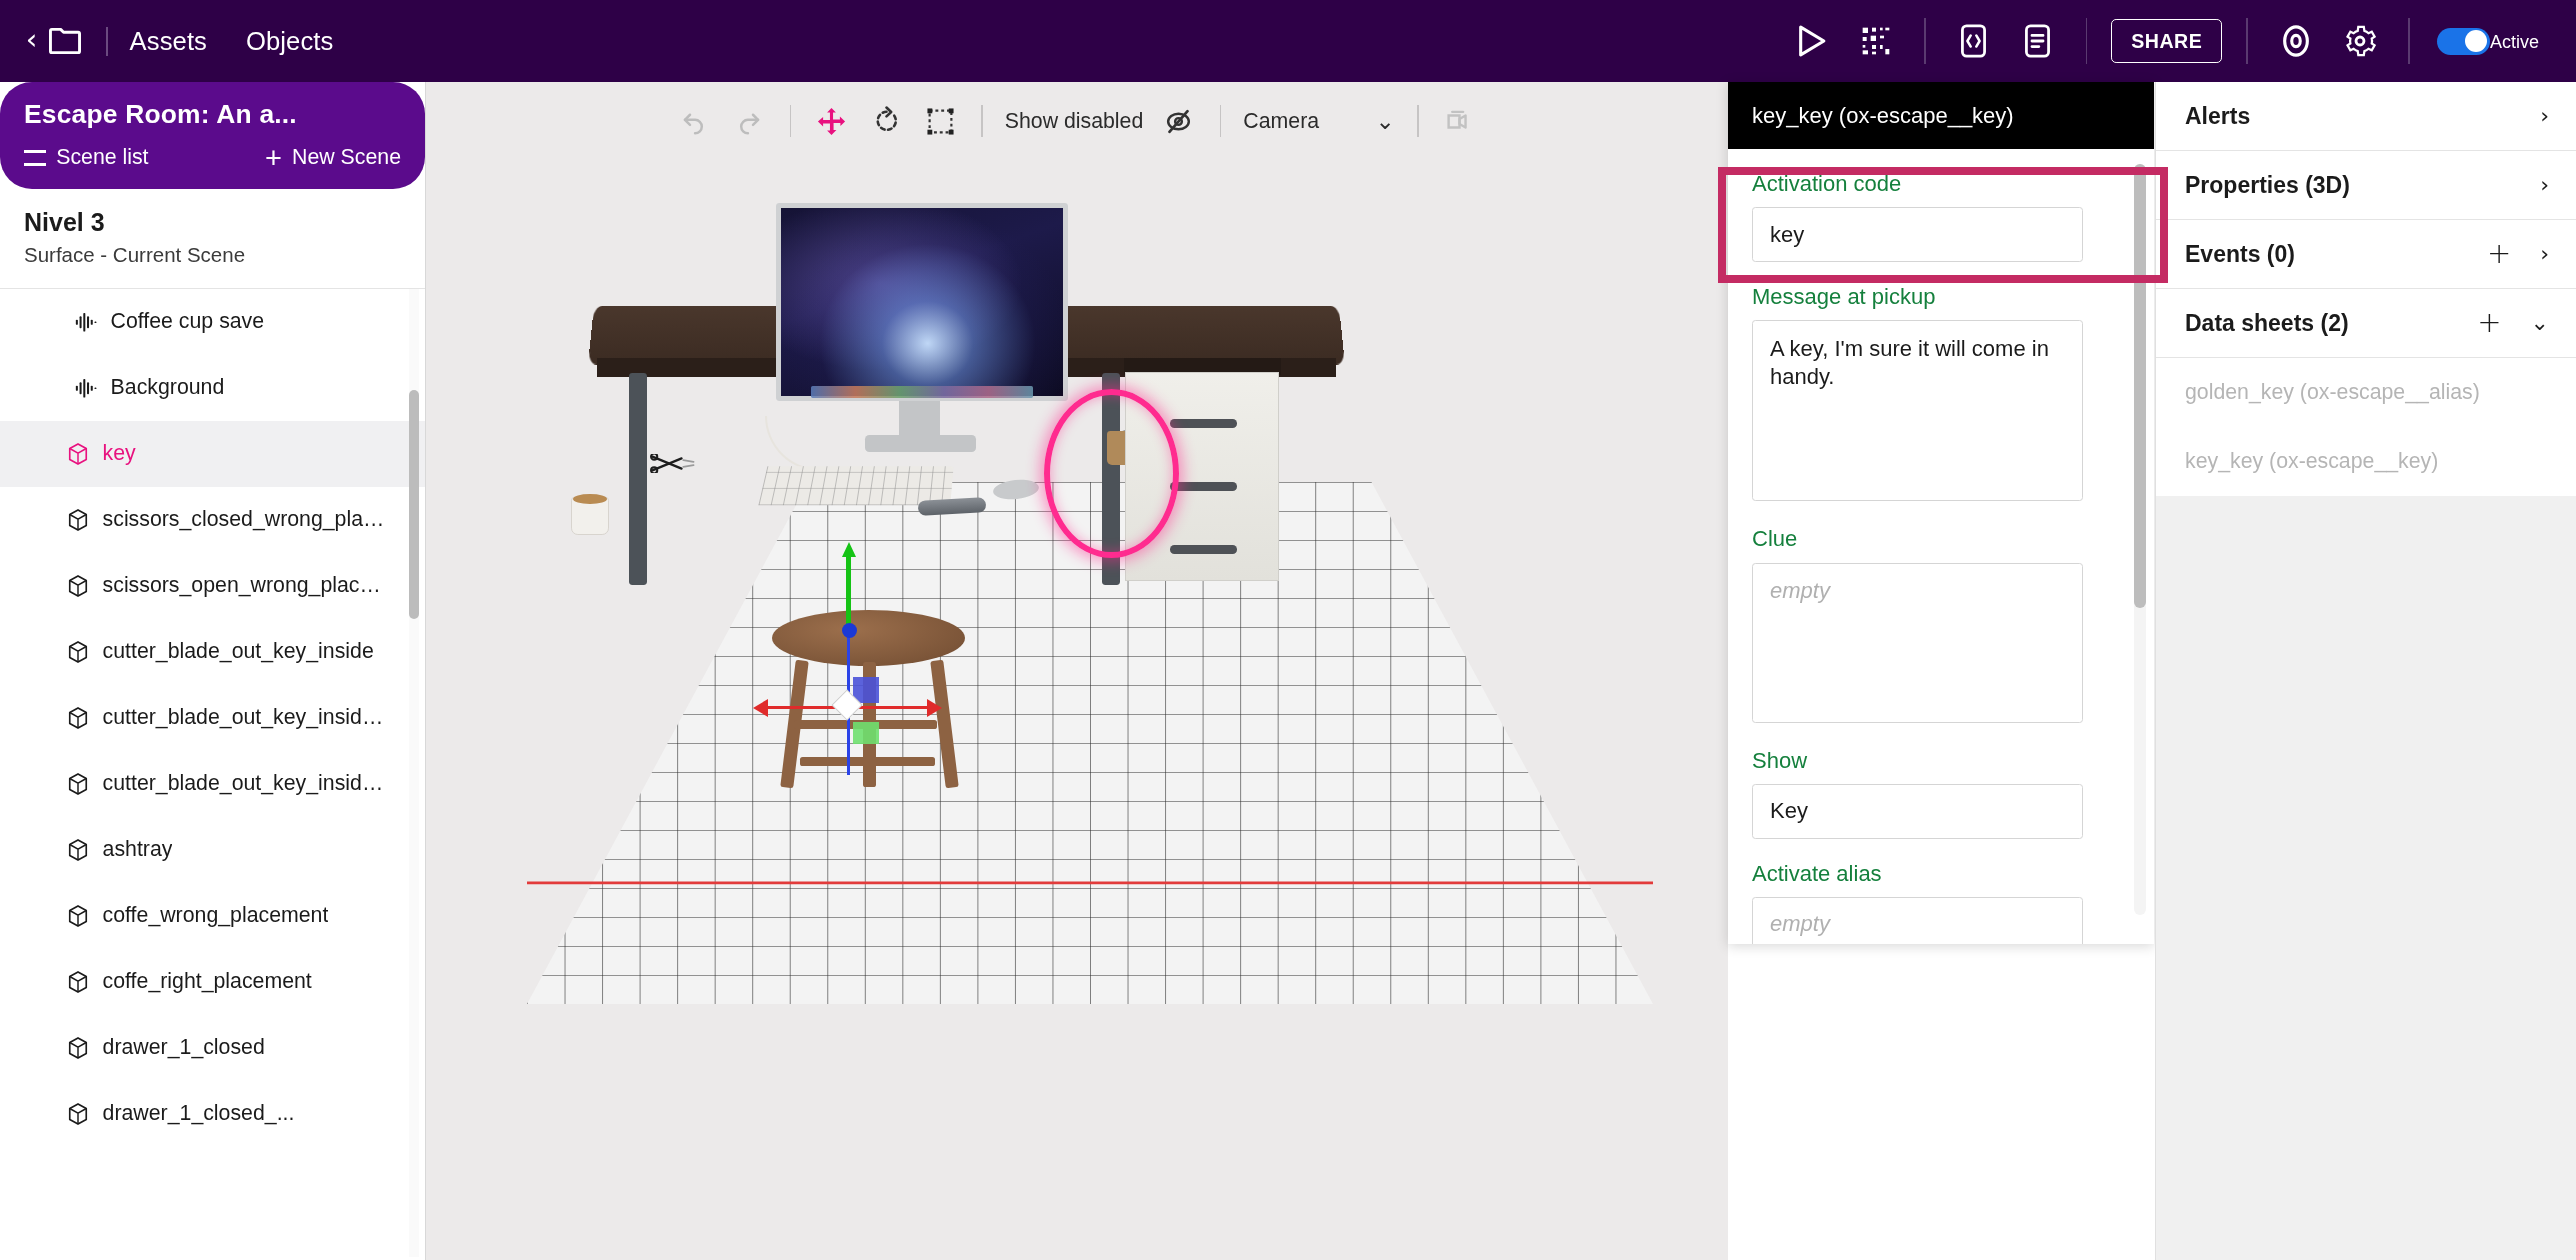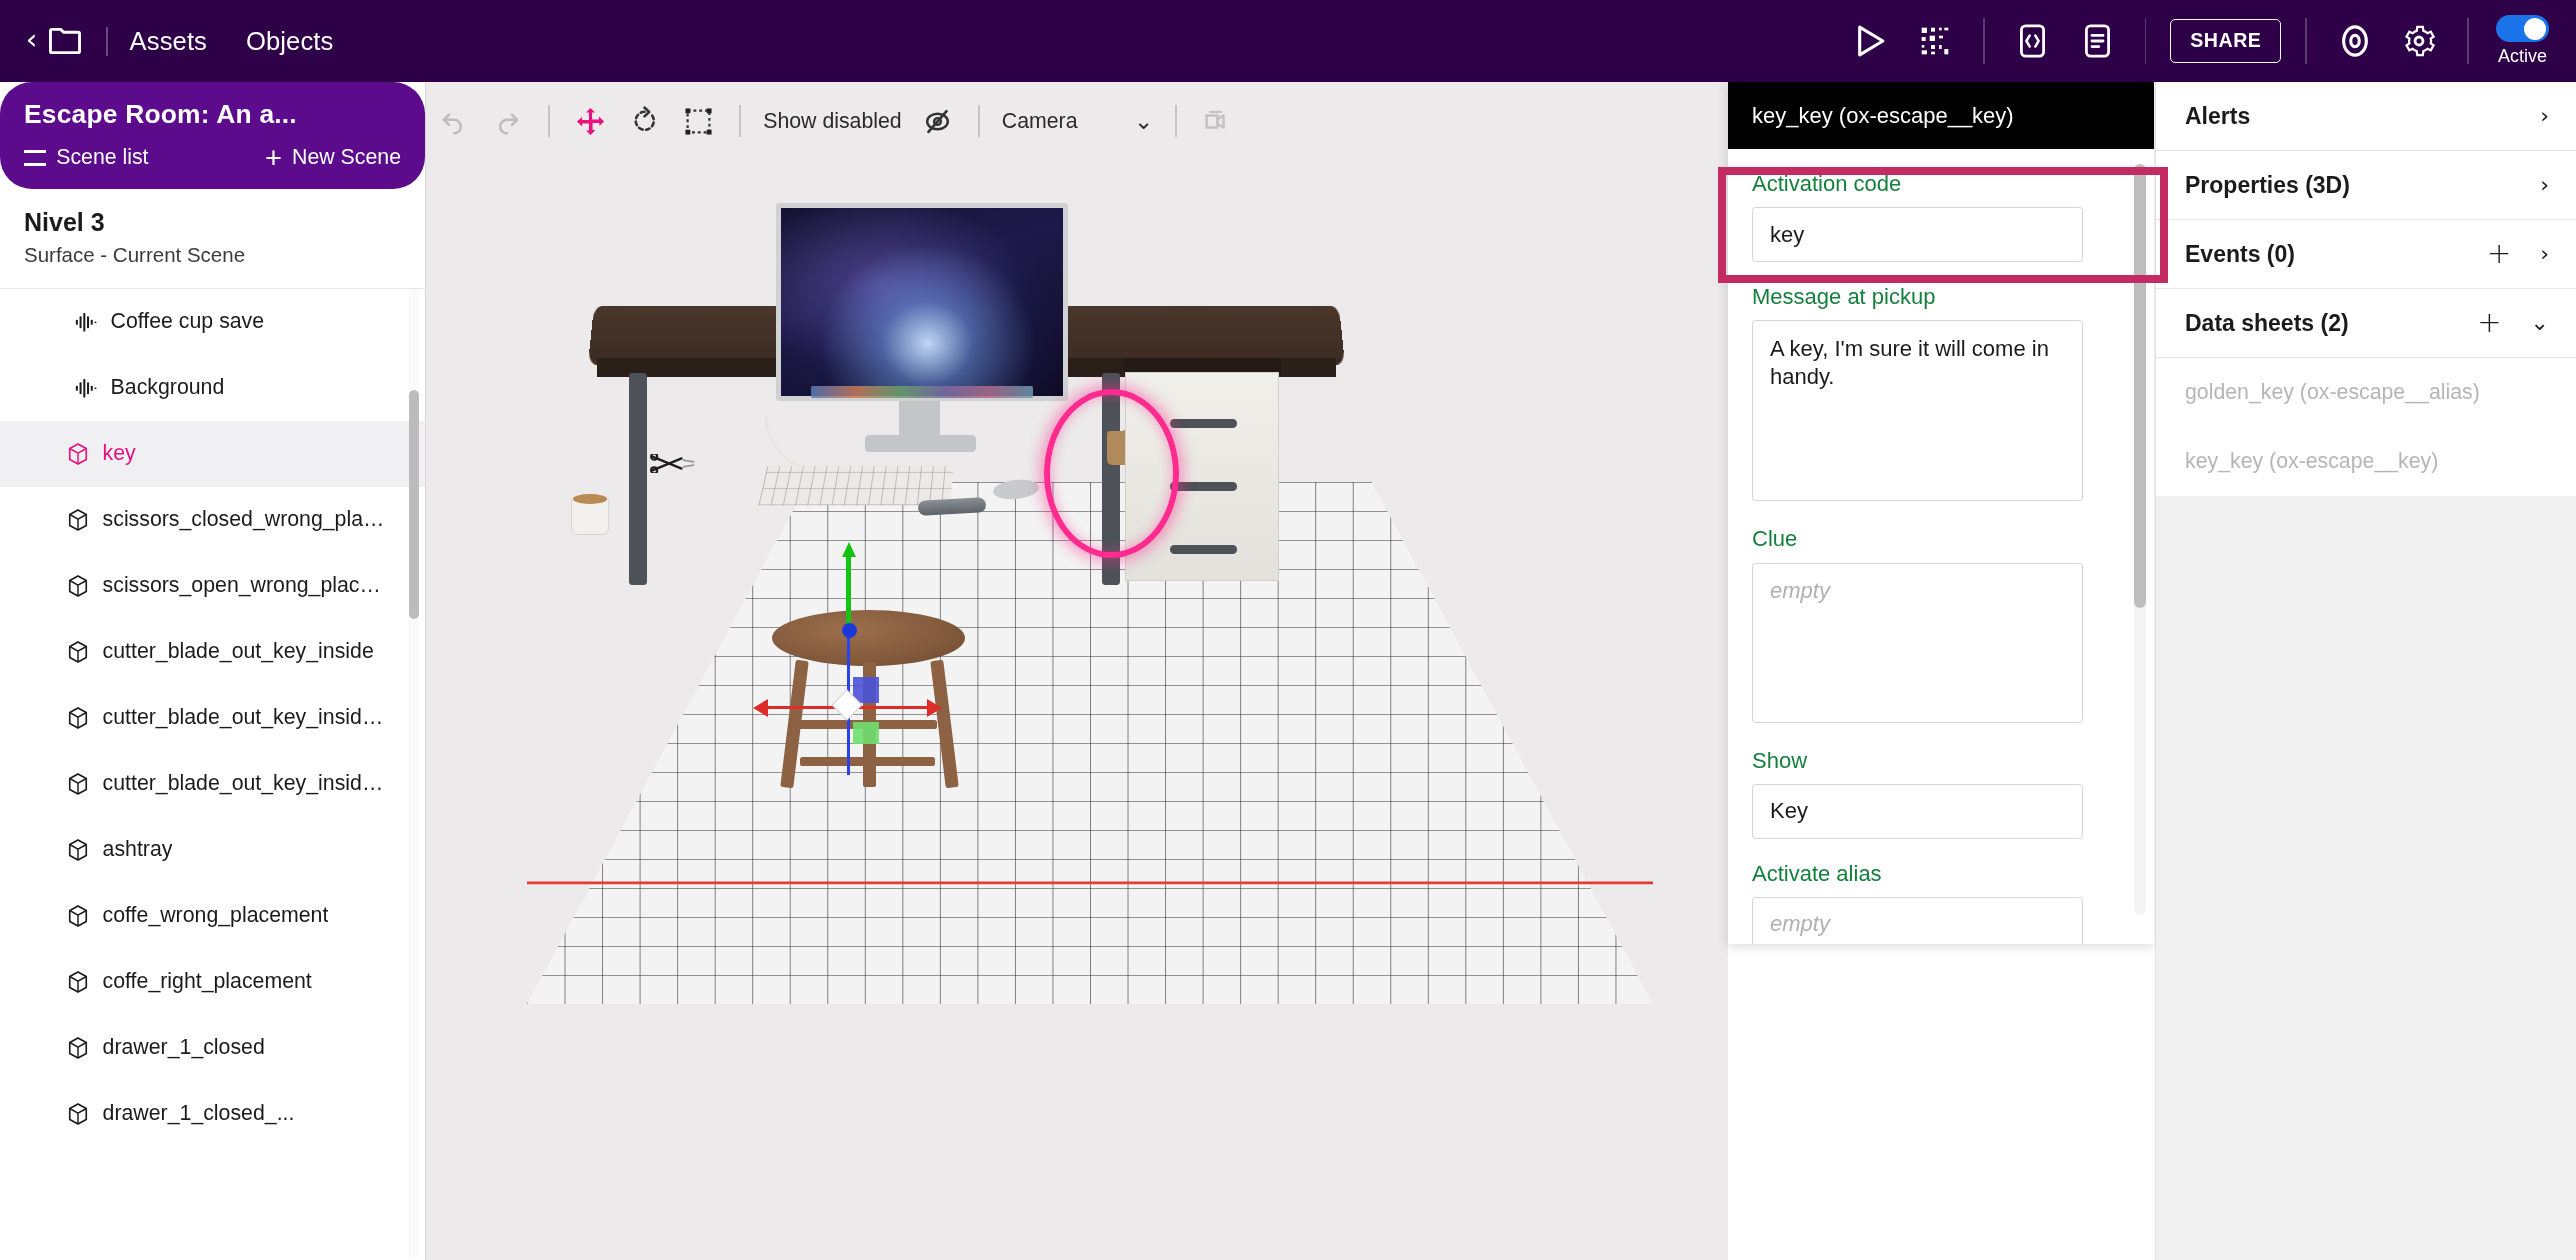--- a/index.html
+++ b/index.html
@@ -40,22 +40,22 @@
   }
   .tb-divider { width: 1.7px; height: 46px; background: #5a3a70; margin: 0 15.4px; }
   .share-btn {
     border: 1.7px solid #fff; border-radius: 5.1px;
     color: #fff; font-size: 19.6px; font-weight: bold;
     letter-spacing: 0.5px;
     padding: 9.4px 19px; cursor: pointer; white-space: nowrap;
     margin: 0 8.5px;
   }
   .toggle-wrap {
-    display: flex; flex-direction: column; align-items: center;
-    margin-left: 12px; margin-right: 5px; cursor: pointer;
+    display: flex; flex-direction: row; align-items: center;
+    margin-left: 12px; margin-right: 15px; cursor: pointer;
   }
   .toggle-sw {
     width: 53px; height: 27px; border-radius: 13.6px;
     background: #1a73e8; position: relative;
   }
   .toggle-knob {
     position: absolute; top: 2.6px; right: 2.6px;
     width: 22px; height: 22px; border-radius: 50%;
     background: #fff;
   }
@@ -131,21 +131,21 @@
   
   .viewport {
     position: absolute; top: 82px; left: 426px;
     width: 1302px; height: 1179px;
     background: #eceaea;
     overflow: hidden;
   }
   .vp-toolbar {
     position: relative; height: 78px;
     display: flex; align-items: center;
-    gap: 0;
+    justify-content: center; gap: 0;
     background: #eceaea;
   }
   .vt-icon {
     width: 44px; height: 44px; display: flex;
     align-items: center; justify-content: center;
     cursor: pointer; margin: 0 5.1px;
   }
   .vt-sep { width: 1.7px; height: 32px; background: #c6c4c4; margin: 0 13.6px; }
   .vt-text {
     font-size: 21.3px; color: #2b2b2b; cursor: pointer;

